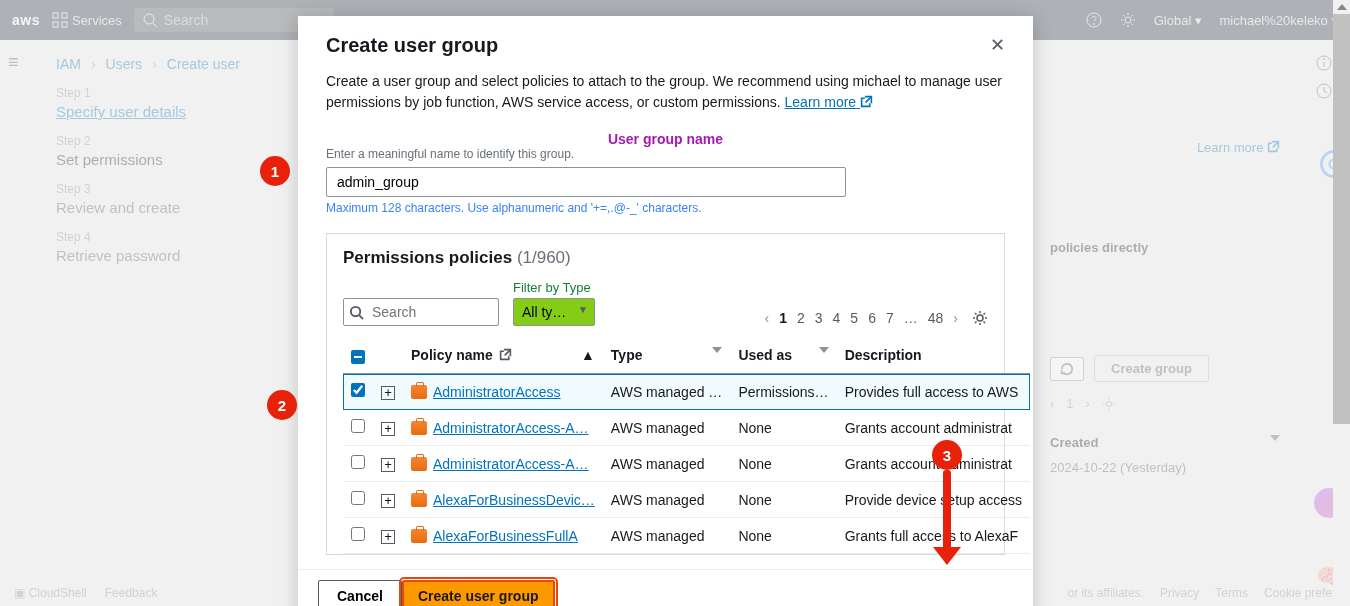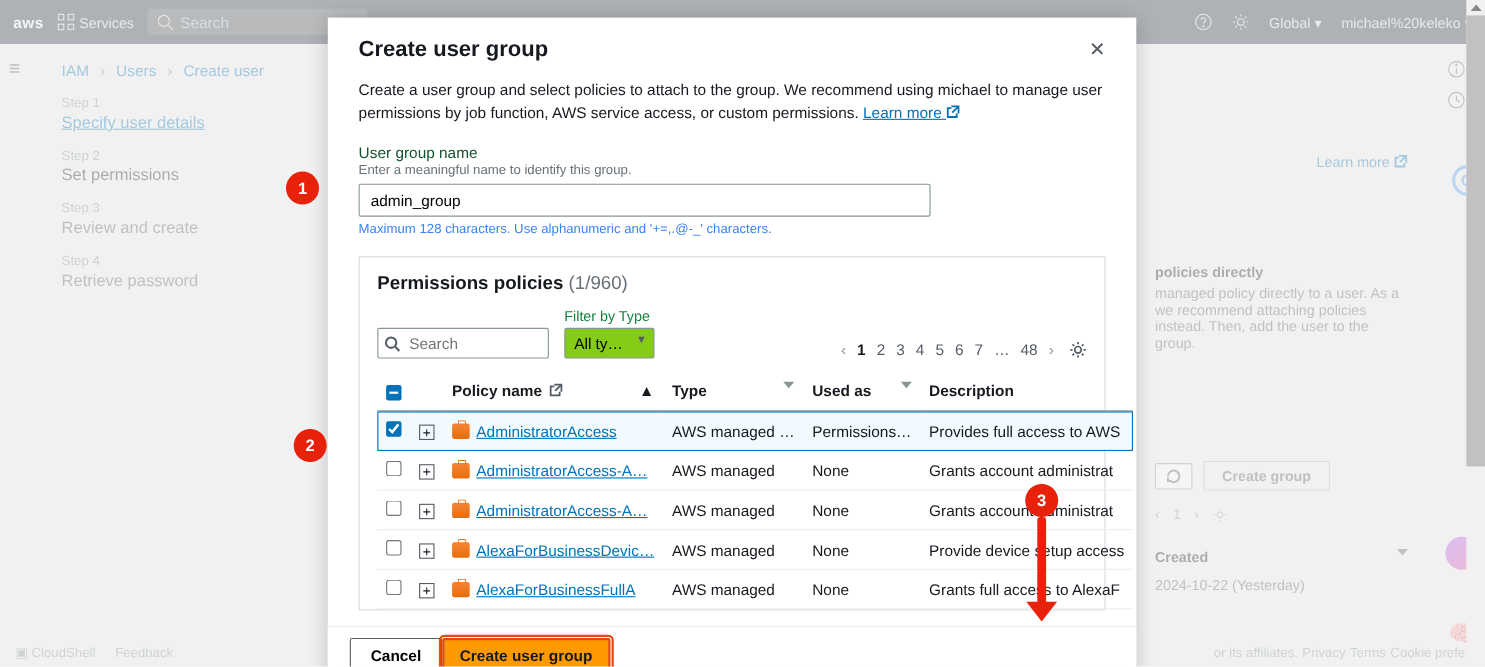--- a/index.html
+++ b/index.html
@@ -39,21 +39,21 @@
   .modal { position:absolute; left:298px; top:16px; width:735px; height:606px; background:#fff; box-shadow: 0 2px 18px rgba(0,0,0,.2); display:flex; flex-direction:column; }
   .modal-header { padding:18px 28px 0 28px; display:flex; justify-content:space-between; align-items:flex-start; }
   .modal-title { font-size:20px; font-weight:700; color:#16191f; }
   .close-x { font-size:18px; color:#545b64; cursor:pointer; }
   .modal-body { padding: 14px 28px 0 28px; flex:1; overflow:hidden; }
   .intro { font-size:14px; color:#16191f; line-height:1.5; margin-bottom:18px; }
   .intro a { color:#0073bb; }
   .ext-icon { display:inline-block; width:13px; height:13px; vertical-align:-1px; }
   .ext-icon svg { stroke:#0073bb; }
 
-  .field-label { font-size:14px; font-weight:400; color:#14532d; }
+  .field-label { font-size:14px; font-weight:700; color:#a21caf;text-align:center; }
   .field-sub { font-size:12px; color:#687078; margin-bottom:6px; }
   .input-name { width:520px; padding:6px 10px; font-size:14px; border:1px solid #879596; border-radius:2px; }
   .field-hint { font-size:12px; color:#3b82f6; margin-top:4px; }
 
   .policies-box { border:1px solid #d5dbdb; margin-top:18px; padding:14px 16px 0 16px; }
   .policies-hdr-row { display:flex; justify-content:space-between; align-items:center; }
   .policies-hdr { font-size:17px; font-weight:700; }
   .policies-hdr .count { color:#687078; font-weight:400; }
   .icon-btn { border:1px solid #879596; background:#fff; padding:4px 9px; border-radius:2px; display:inline-flex; align-items:center; justify-content:center; gap:6px; cursor:pointer; }
   .create-policy-btn { font-size:14px; font-weight:700; color:#16191f; }
@@ -103,21 +103,21 @@
   .anno { position:absolute; width:30px; height:30px; border-radius:50%; background:#e8210b; color:#fff; font-weight:700; display:flex; align-items:center; justify-content:center; font-size:15px; z-index:30; }
   .anno-arrow { position:absolute; z-index:30; }
   .anno-arrow .shaft { width:8px; background:#e8210b; margin:0 auto; border-radius:3px 3px 0 0; }
   .anno-arrow .head { width:0; height:0; border-left:14px solid transparent; border-right:14px solid transparent; border-top:18px solid #e8210b; margin-top:-1px; }
 
   
   .bg-group-panel { position:absolute; right:70px; top:240px; width:230px; color:#545b64; font-size:13px; }
   .bg-learnmore { color:#0073bb; }
   .bg-pill-btn { border:1px solid #aab7b8; padding:5px 16px; border-radius:2px; display:inline-block; color:#545b64; margin-top:20px; font-weight:700; }
   .bg-footer { position:absolute; bottom:6px; left:14px; right:14px; display:flex; justify-content:space-between; color:#879596; font-size:12px; align-items:center; }
-  .bg-footer-right { display:flex; gap:4px;align-items:flex-end; }
+  .bg-footer-right { display:flex; gap:16px;align-items:flex-end; }
 
   .scrollbar-v { position:absolute; right:0; top:0; width:17px; height:606px; background:#f1f1f1; }
   .scrollbar-v .thumb-up { width:0; height:0; border-left:5px solid transparent; border-right:5px solid transparent; border-bottom:6px solid #888; margin:4px auto; }
   .scrollbar-v .thumb { background:#c1c1c1; width:17px; height:410px; margin-top:2px; }
 
   .hamb { font-size:18px; color:#545b64; position:absolute; left:8px; top:52px; }
 </style>
 </head>
 <body>
 
@@ -192,21 +192,20 @@
       <circle cx="8" cy="4" r=".5" fill="#545b64"></circle>
     </svg>
   <svg width="16" height="16" viewBox="0 0 16 16" fill="none" stroke="#545b64">
       <circle cx="8" cy="8" r="7"></circle>
       <polyline points="8,4 8,8 11,10"></polyline>
     </svg>
 </div>
 
 <div class="bg-group-panel">
   <div style="font-weight:700;color:#16191f;">policies directly</div>
-  <div style="margin-top:4px;">managed policy directly to a user. As a we recommend attaching policies instead. Then, add the user to the group.</div>
   <div style="position:absolute; right:0; top:-100px;" class="bg-learnmore">
     <span>Learn more</span>
     <span class="ext-icon"><svg viewBox="0 0 16 16" fill="none" stroke-width="2">
           <path d="M6 2h8v8"></path>
           <path d="M14 2L7 9"></path>
           <path d="M12 10v4H2V4h4"></path>
         </svg></span>
   </div>
   <div style="display:flex;gap:10px;align-items:center;margin-top:100px;">
     <span class="icon-btn">

